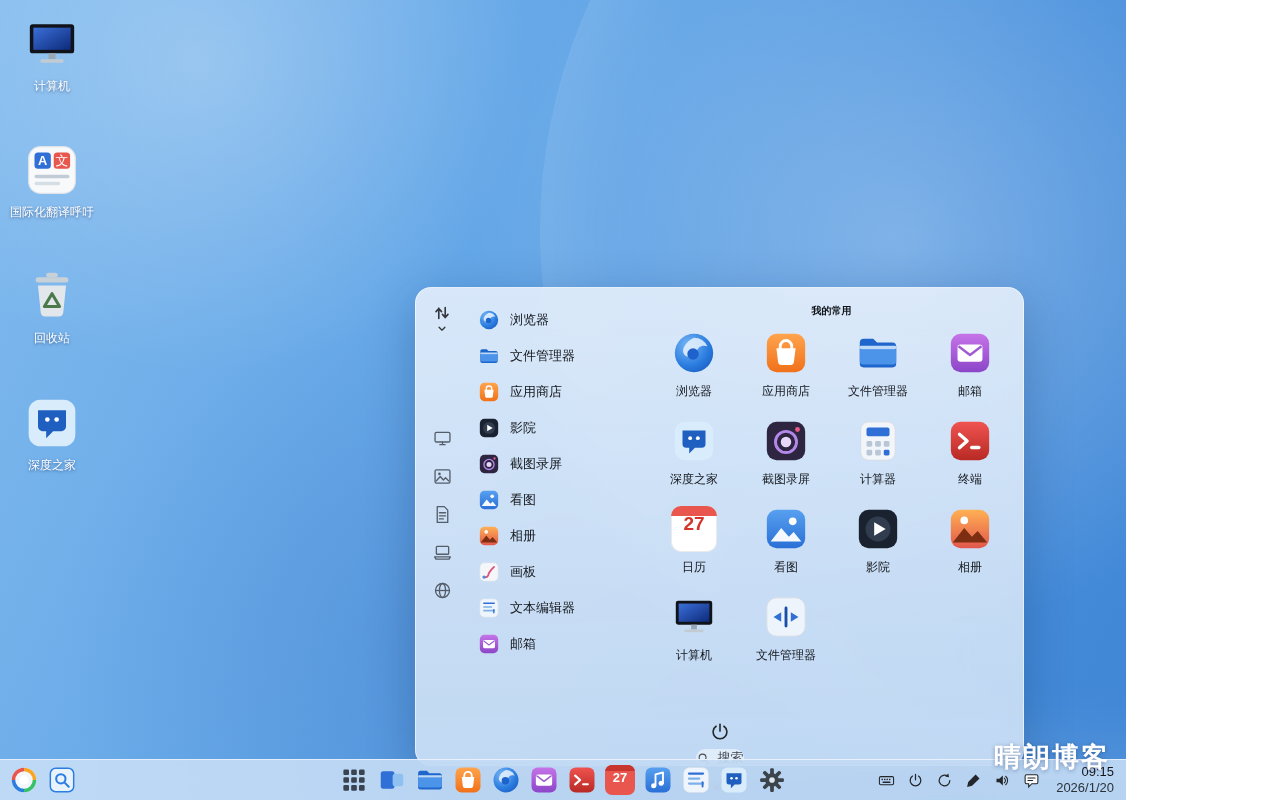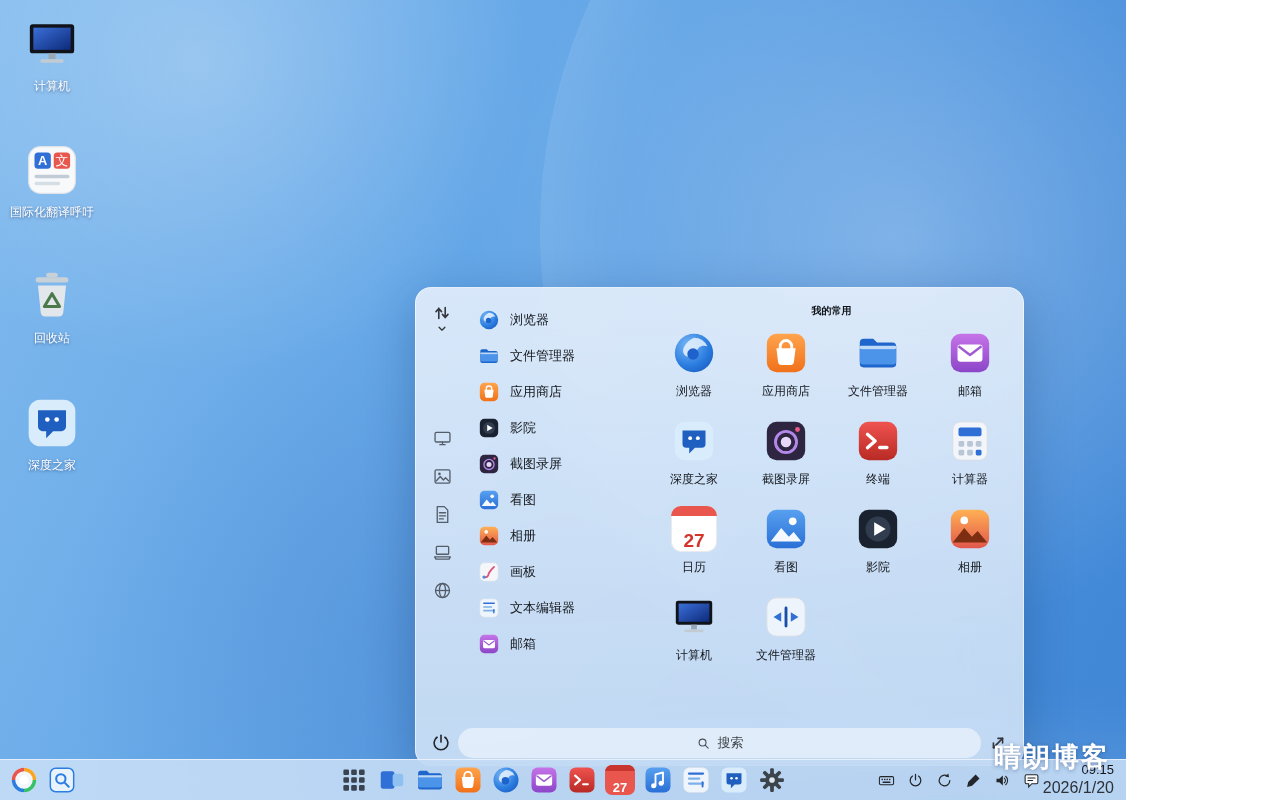--- a/index.html
+++ b/index.html
@@ -38,42 +38,42 @@
   .applist{position:absolute;left:52px;top:14px;bottom:50px;width:180px;overflow:hidden;}
   .lrow{height:36px;display:flex;align-items:center;gap:10px;padding-left:10px;border-radius:8px;cursor:pointer;}
   .lrow-label{font-size:13px;color:#15181d;white-space:nowrap;}
 
   .lmain{position:absolute;left:232px;right:8px;top:10px;bottom:50px;}
   .gtitle{text-align:center;font-size:10px;font-weight:bold;color:#101318;margin:6px 0 12px;}
   .agrid{display:grid;grid-template-columns:repeat(4,1fr);row-gap:18px;justify-items:center;}
   .cell{width:92px;display:flex;flex-direction:column;align-items:center;cursor:pointer;}
   .cell-label{margin-top:7px;font-size:12px;color:#15181d;white-space:nowrap;}
 
-  .lbottom{position:absolute;left:0;right:0;bottom:0;height:44px;display:flex;align-items:center;padding:0 14px;gap:6px;box-sizing:border-box;}
+  .lbottom{position:absolute;left:0;right:0;bottom:0;height:44px;display:flex;align-items:center;padding:0 14px;gap:6px;box-sizing:border-box;flex-direction:column;}
   .round-btn{background:none;border:none;padding:0;cursor:pointer;display:flex;}
   .round-btn svg{width:22px;height:22px;display:block;}
   .lsearch{flex:1;height:30px;border-radius:15px;background:rgba(255,255,255,.5);display:flex;align-items:center;justify-content:center;gap:7px;cursor:text;}
   .lsearch svg{width:15px;height:15px;}
   .lsearch span{font-size:13px;color:#3c4248;}
 
   
   .taskbar{position:absolute;left:0;right:0;bottom:0;height:40px;
     background:rgba(203,225,247,.85);backdrop-filter:blur(18px);
     border-top:1px solid rgba(255,255,255,.6);}
   .tb-left{position:absolute;left:10px;top:0;bottom:0;display:flex;align-items:center;gap:10px;}
   .tb-center{position:absolute;left:50%;transform:translateX(-50%);top:0;bottom:0;display:flex;align-items:center;gap:8px;}
   .tb-tray{position:absolute;right:86px;top:0;bottom:0;display:flex;align-items:center;gap:12px;}
   .tb-btn{background:none;border:none;padding:0;cursor:pointer;display:flex;}
   .tb-clock{position:absolute;right:12px;top:0;bottom:0;display:flex;flex-direction:column;justify-content:center;align-items:flex-end;line-height:1.25;}
   .tb-time{font-size:13px;font-weight:normal;color:#13161a;}
-  .tb-date{font-size:16px;color:#2c3238;}
+  .tb-date{font-size:13px;color:#2c3238;}
 
   
   .cal{position:relative;background:#fff;border-radius:10px;box-shadow:inset 0 0 0 1px rgba(0,0,0,.08);
-    display:flex;align-items:flex-end;justify-content:center;overflow:hidden;}
+    display:flex;align-items:flex-start;justify-content:center;overflow:hidden;}
   .cal .cal-top{position:absolute;top:0;left:0;right:0;height:21%;background:#e8564e;}
   .cal .cal-day{font-weight:bold;color:#d3352c;margin-top:16%;}
   .i46.cal .cal-day{font-size:19px;}
   .i30.cal{border-radius:7px;}
   .i30.cal .cal-day{font-size:13px;}
   .cal-red{background:#e8564e;box-shadow:none;}
   .cal-red .cal-top{background:#c8352e;}
   .cal-red .cal-day{color:#fff;}
 
   .watermark{position:absolute;right:16px;bottom:25px;font-size:27px;font-weight:bold;color:#fff;
@@ -573,32 +573,32 @@
             <span class="icon i46">
               <svg viewBox="0 0 48 48">
                 <use href="#s-screenshot"></use>
               </svg>
             </span>
             <div class="cell-label">截图录屏</div>
           </div>
           <div class="cell">
             <span class="icon i46">
               <svg viewBox="0 0 48 48">
+                <use href="#s-calculator"></use>
+              </svg>
+            </span>
+            <div class="cell-label">计算器</div>
+          </div>
+          <div class="cell">
+            <span class="icon i46">
+              <svg viewBox="0 0 48 48">
                 <use href="#s-terminal"></use>
               </svg>
             </span>
             <div class="cell-label">终端</div>
-          </div>
-          <div class="cell">
-            <span class="icon i46">
-              <svg viewBox="0 0 48 48">
-                <use href="#s-calculator"></use>
-              </svg>
-            </span>
-            <div class="cell-label">计算器</div>
           </div>
           <div class="cell">
             <span class="icon cal i46">
               <span class="cal-top"></span>
               <span class="cal-day">27</span>
             </span>
             <div class="cell-label">日历</div>
           </div>
           <div class="cell">
             <span class="icon i46">

